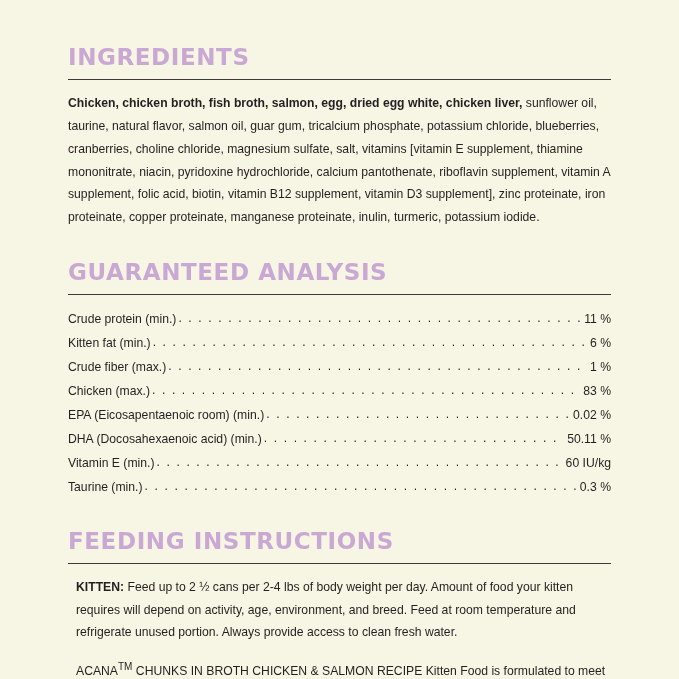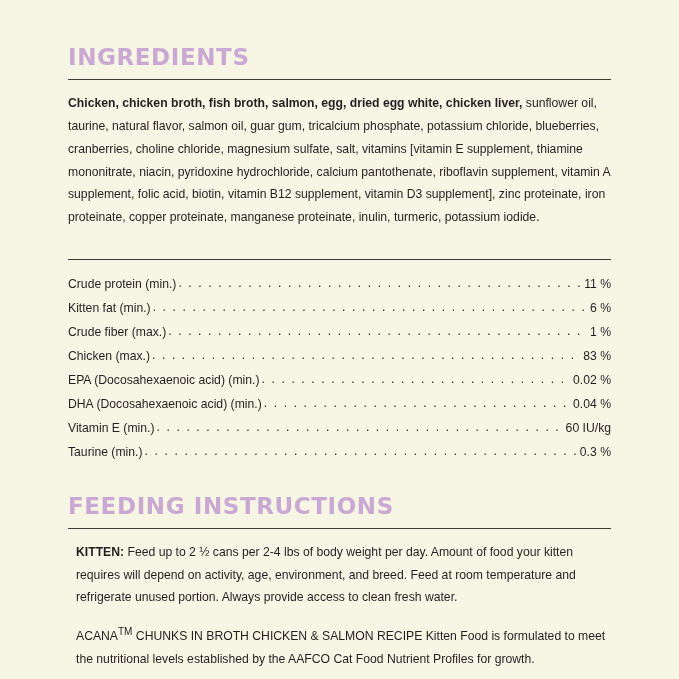--- a/index.html
+++ b/index.html
@@ -112,20 +112,21 @@
 
 <div class="page">
 
   <section class="section" id="ingredients-section">
     <h2 class="section-title title-ingredients">INGREDIENTS</h2>
     <div class="rule"></div>
     <p class="body-text" id="ingredients-text"><b>Chicken, chicken broth, fish broth, salmon, egg, dried egg white, chicken liver,</b><span> sunflower oil, taurine, natural flavor, salmon oil, guar gum, tricalcium phosphate, potassium chloride, blueberries, cranberries, choline chloride, magnesium sulfate, salt, vitamins [vitamin E supplement, thiamine mononitrate, niacin, pyridoxine hydrochloride, calcium pantothenate, riboflavin supplement, vitamin A supplement, folic acid, biotin, vitamin B12 supplement, vitamin D3 supplement], zinc proteinate, iron proteinate, copper proteinate, manganese proteinate, inulin, turmeric, potassium iodide.</span></p>
   </section>
 
   <section class="section" id="analysis-section">
+    <h2 class="section-title">GUARANTEED ANALYSIS</h2>
     <div class="rule"></div>
     <ul class="analysis-list" id="analysis-list">
         <li class="analysis-row">
           <span class="analysis-label">Crude protein (min.)</span>
           <span class="analysis-dots">. . . . . . . . . . . . . . . . . . . . . . . . . . . . . . . . . . . . . . . . . . . . . . . . . . . . . . . . . . . . . . . . . . . . . . . . . . . . . . . . . . . . . . . . . </span>
           <span class="analysis-value">11 %</span>
         </li>
         <li class="analysis-row">
           <span class="analysis-label">Kitten fat (min.)</span>
           <span class="analysis-dots">. . . . . . . . . . . . . . . . . . . . . . . . . . . . . . . . . . . . . . . . . . . . . . . . . . . . . . . . . . . . . . . . . . . . . . . . . . . . . . . . . . . . . . . . . </span>
@@ -135,28 +136,28 @@
           <span class="analysis-label">Crude fiber (max.)</span>
           <span class="analysis-dots">. . . . . . . . . . . . . . . . . . . . . . . . . . . . . . . . . . . . . . . . . . . . . . . . . . . . . . . . . . . . . . . . . . . . . . . . . . . . . . . . . . . . . . . . . </span>
           <span class="analysis-value">1 %</span>
         </li>
         <li class="analysis-row">
           <span class="analysis-label">Chicken (max.)</span>
           <span class="analysis-dots">. . . . . . . . . . . . . . . . . . . . . . . . . . . . . . . . . . . . . . . . . . . . . . . . . . . . . . . . . . . . . . . . . . . . . . . . . . . . . . . . . . . . . . . . . </span>
           <span class="analysis-value">83 %</span>
         </li>
         <li class="analysis-row">
-          <span class="analysis-label">EPA (Docosahexaenoic acid) (min.)</span>
+          <span class="analysis-label">EPA (Eicosapentaenoic room) (min.)</span>
           <span class="analysis-dots">. . . . . . . . . . . . . . . . . . . . . . . . . . . . . . . . . . . . . . . . . . . . . . . . . . . . . . . . . . . . . . . . . . . . . . . . . . . . . . . . . . . . . . . . . </span>
           <span class="analysis-value">0.02 %</span>
         </li>
         <li class="analysis-row">
           <span class="analysis-label">DHA (Docosahexaenoic acid) (min.)</span>
           <span class="analysis-dots">. . . . . . . . . . . . . . . . . . . . . . . . . . . . . . . . . . . . . . . . . . . . . . . . . . . . . . . . . . . . . . . . . . . . . . . . . . . . . . . . . . . . . . . . . </span>
-          <span class="analysis-value">0.04 %</span>
+          <span class="analysis-value">50.11 %</span>
         </li>
         <li class="analysis-row">
           <span class="analysis-label">Vitamin E (min.)</span>
           <span class="analysis-dots">. . . . . . . . . . . . . . . . . . . . . . . . . . . . . . . . . . . . . . . . . . . . . . . . . . . . . . . . . . . . . . . . . . . . . . . . . . . . . . . . . . . . . . . . . </span>
           <span class="analysis-value">60 IU/kg</span>
         </li>
         <li class="analysis-row">
           <span class="analysis-label">Taurine (min.)</span>
           <span class="analysis-dots">. . . . . . . . . . . . . . . . . . . . . . . . . . . . . . . . . . . . . . . . . . . . . . . . . . . . . . . . . . . . . . . . . . . . . . . . . . . . . . . . . . . . . . . . . </span>
           <span class="analysis-value">0.3 %</span>

